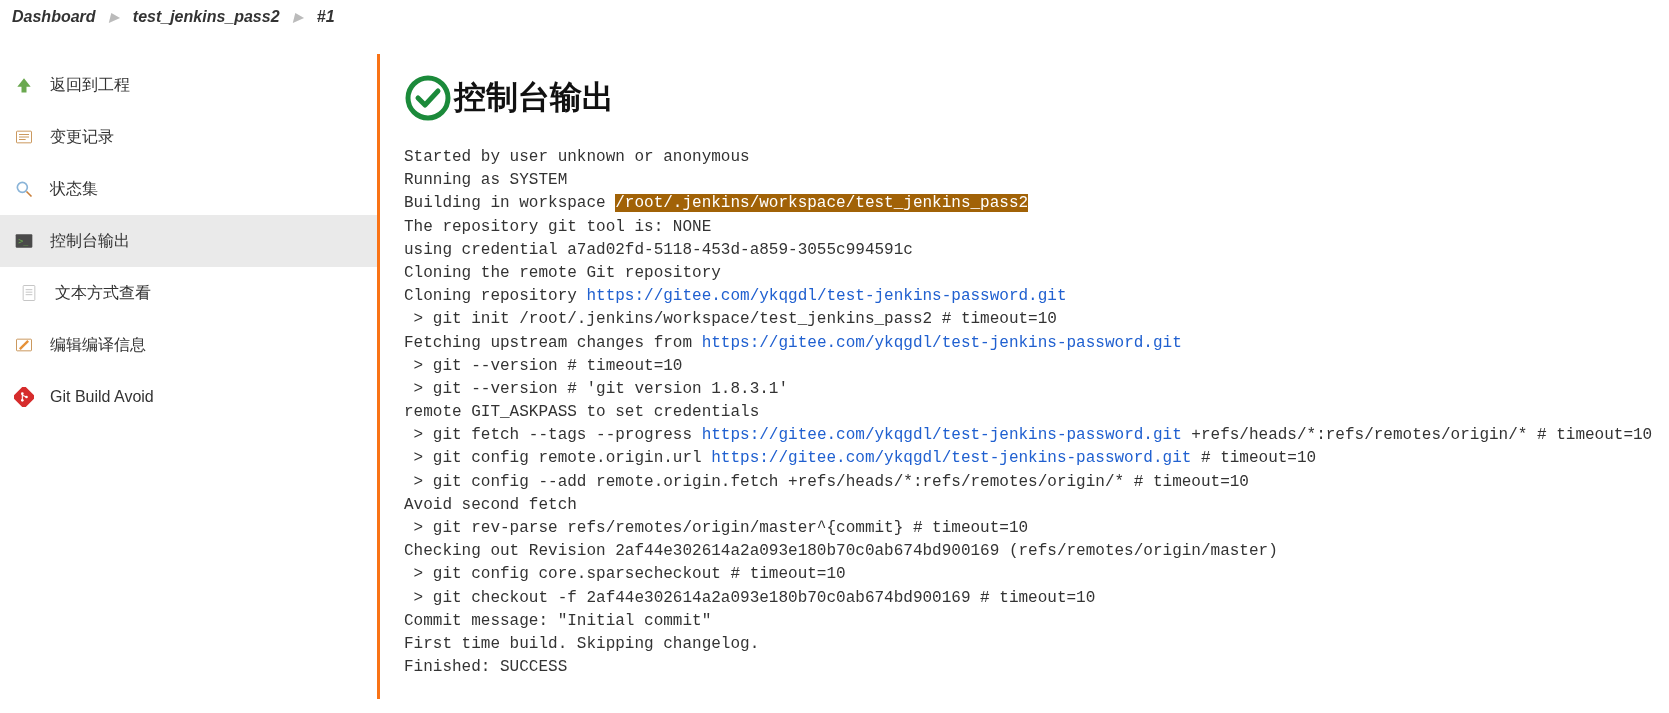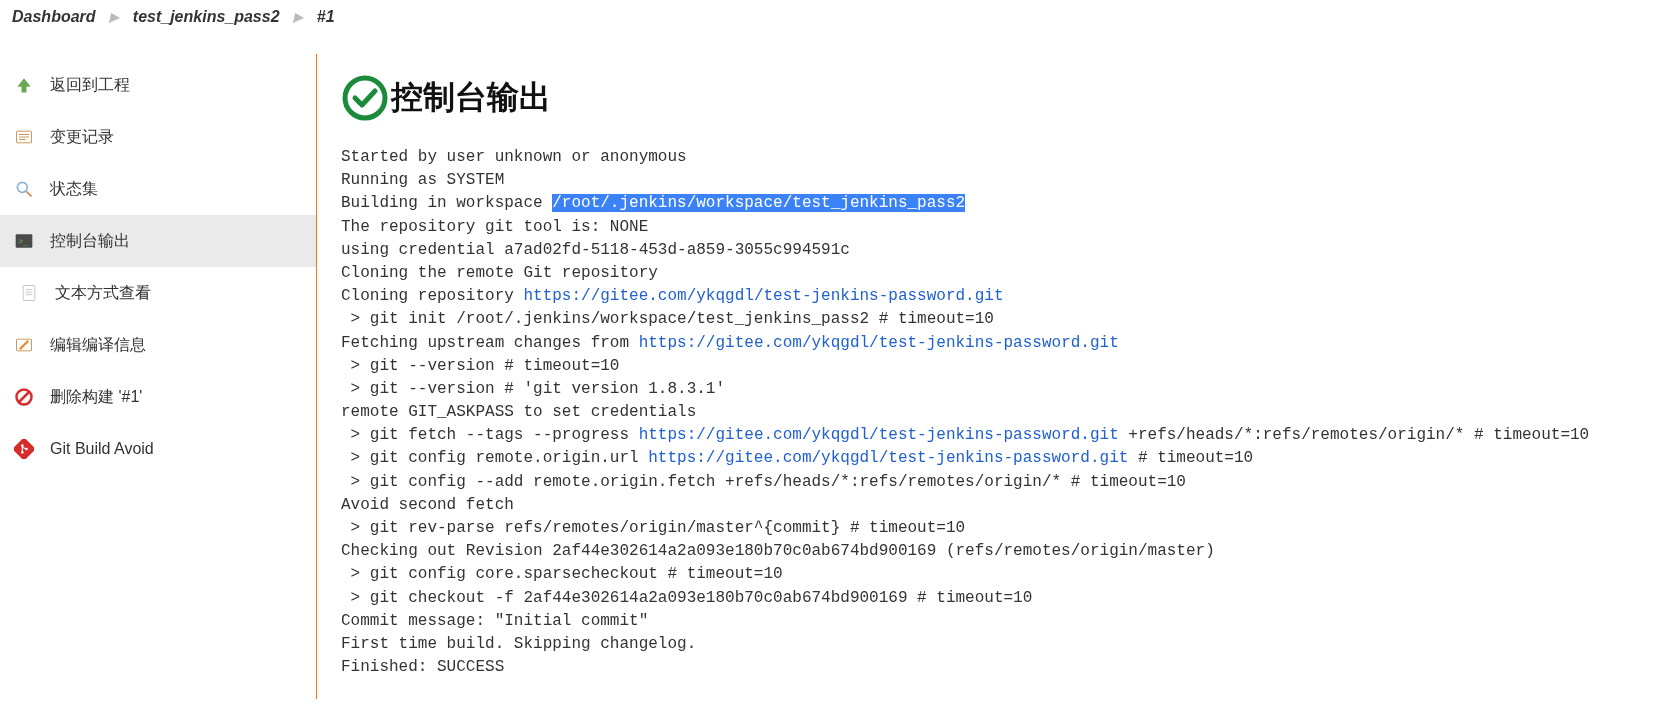--- a/index.html
+++ b/index.html
@@ -27,23 +27,23 @@
     .breadcrumbs .sep {
       color: #bbb;
       font-size: 12px;
       padding: 0 6px;
     }
     .layout {
       display: flex;
       margin-top: 20px;
     }
     .sidebar {
-      width: 317px;
+      width: 380px;
       flex-shrink: 0;
-      border-right: 1px solid #f97316;
+      border-right: 3px solid #f97316;
       padding-top: 5px;
     }
     .side-item {
       display: flex;
       align-items: center;
       padding: 14px 12px;
       font-size: 16px;
       color: #333;
       cursor: pointer;
       font-weight: 500;
@@ -87,21 +87,21 @@
       justify-content: center;
     }
     .console {
       font-family: "Courier New", Courier, monospace;
       font-size: 16px;
       line-height: 1.45;
       color: #333;
       white-space: pre;
     }
     .console .hl {
-      background: #3b82f6;
+      background: #a16207;
       color: #fff;
     }
     .console a {
       color: #2060d0;
       text-decoration: none;
     }
   </style>
 </head>
 <body>
 
@@ -172,29 +172,20 @@
     <div class="side-item">
       <span class="icon">
         <svg width="20" height="20" viewBox="0 0 24 24">
             <rect x="3" y="5" width="18" height="14" rx="1" fill="#fff" stroke="#c0843e" stroke-width="1"></rect>
             <path d="M6 16 L16 6 L18 8 L8 18 Z" fill="#e69138"></path>
           </svg>
       </span>
       <span>编辑编译信息</span>
     </div>
 
-    <div class="side-item">
-      <span class="icon">
-        <svg width="20" height="20" viewBox="0 0 24 24">
-            <circle cx="12" cy="12" r="9" fill="none" stroke="#d62c2c" stroke-width="3"></circle>
-            <line x1="6" y1="18" x2="18" y2="6" stroke="#d62c2c" stroke-width="3"></line>
-          </svg>
-      </span>
-      <span>删除构建 '#1'</span>
-    </div>
 
     <div class="side-item">
       <span class="icon">
         <svg width="20" height="20" viewBox="0 0 24 24">
             <rect x="2" y="2" width="20" height="20" transform="rotate(45 12 12)" fill="#d62c2c" rx="3"></rect>
             <circle cx="10" cy="8" r="1.6" fill="#fff"></circle>
             <circle cx="10" cy="16" r="1.6" fill="#fff"></circle>
             <circle cx="15" cy="12" r="1.6" fill="#fff"></circle>
             <line x1="10" y1="8" x2="10" y2="16" stroke="#fff" stroke-width="1.3"></line>
             <line x1="10" y1="10" x2="15" y2="12" stroke="#fff" stroke-width="1.3"></line>

